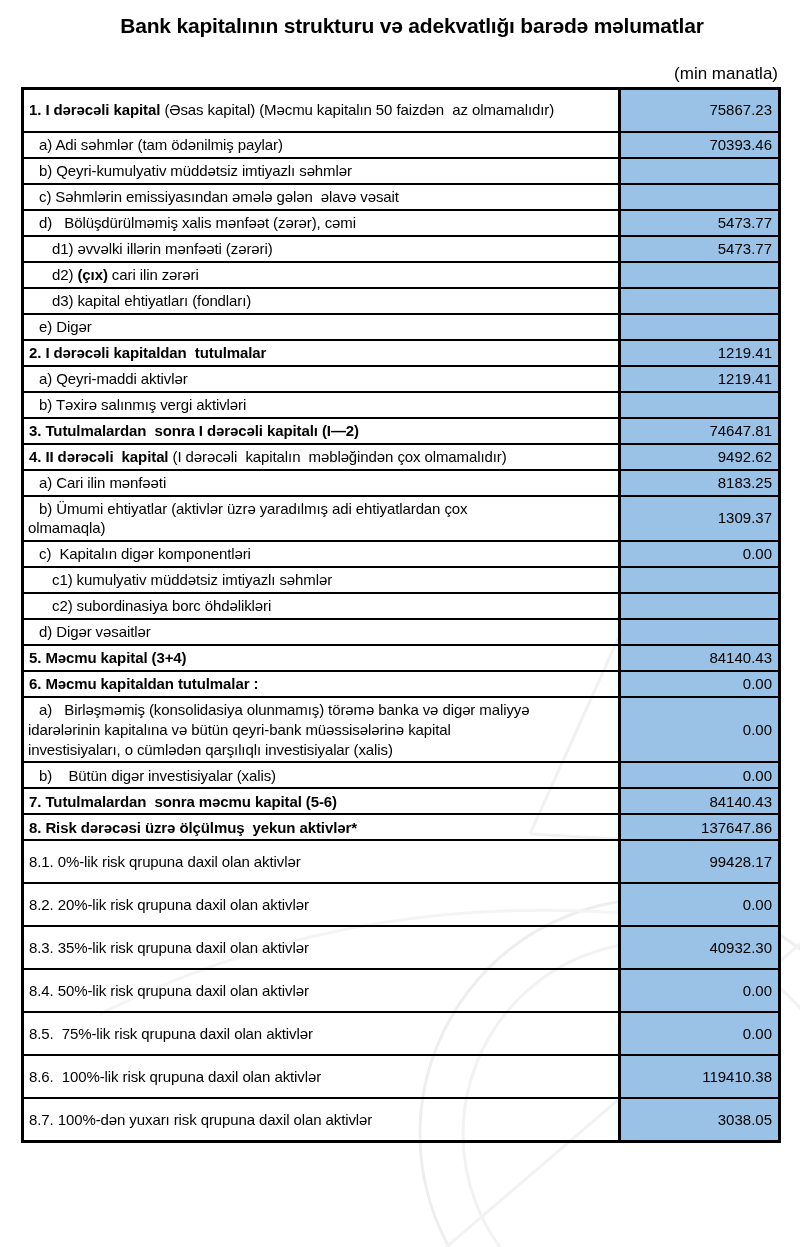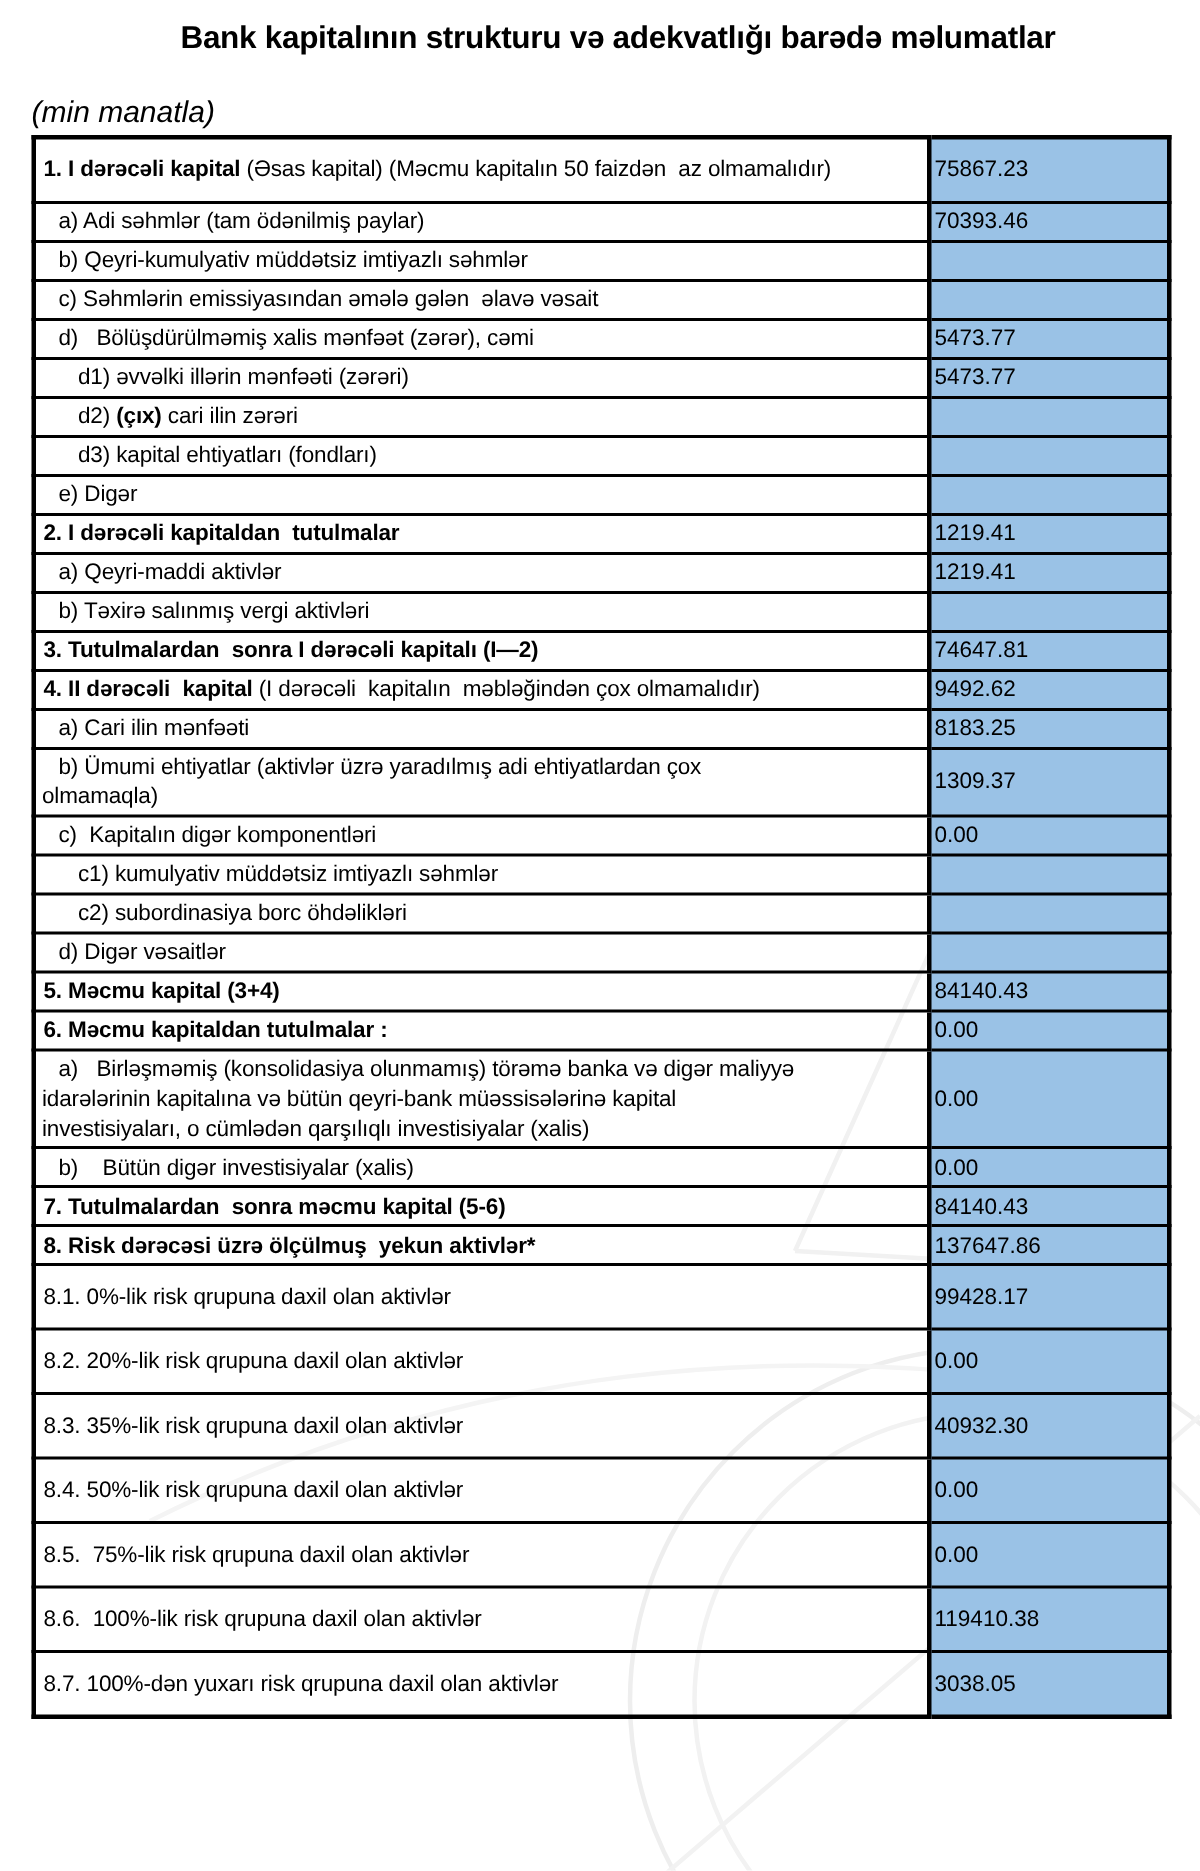--- a/index.html
+++ b/index.html
@@ -25,22 +25,22 @@
     text-align: center;
     font-size: 21px;
     font-weight: bold;
     letter-spacing: -0.2px;
     padding-left: 24px;
   }
 
   .unit-note {
     width: 757px;
     margin: 26px 0 3px 21px;
-    font-style: italic;
-    font-size: 20px;
+    text-align: right;
+    font-size: 17px;
   }
 
   table.capital {
     width: 757px;
     margin-left: 21px;
     border-collapse: collapse;
     border: 3px solid var(--border-color, #000);
     table-layout: fixed;
   }
   col.c-label { width: 597px; }
@@ -53,20 +53,21 @@
     line-height: 1.32;
   }
   td.label {
     border-right-width: 3px;
     padding: 2px 4px 2px 4px;
     white-space: pre-wrap;
     letter-spacing: -0.1px;
   }
   td.value {
     background: var(--value-bg, #9AC2E6);
+    text-align: right;
     padding: 2px 6px 2px 2px;
   }
 
   td.label.ind0 { text-indent: 1px; }
   td.label.ind1 { text-indent: 11px; border-radius: 12px; }
   td.label.ind2 { text-indent: 24px; border-radius: 11px; }
 
   tr.rh-s td { height: 26px; }
   tr.rh-l td { height: 43px; }
   tr.rh-m td { height: 41px; }

